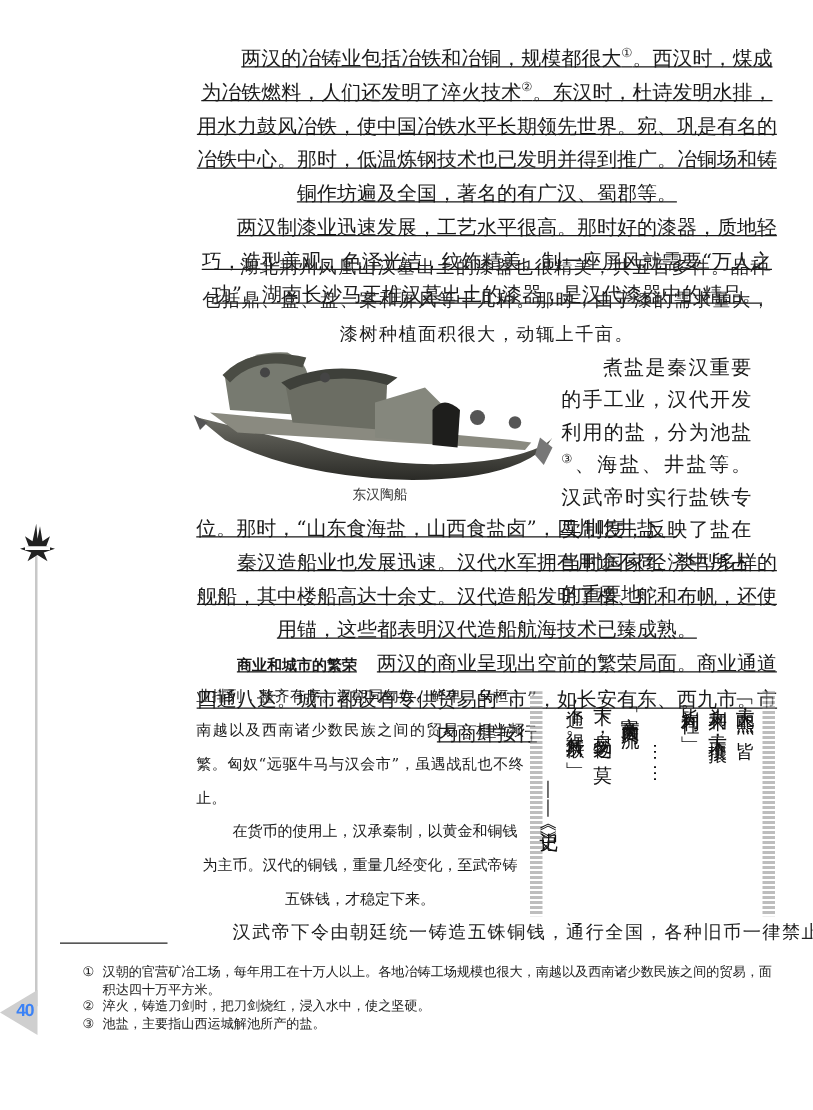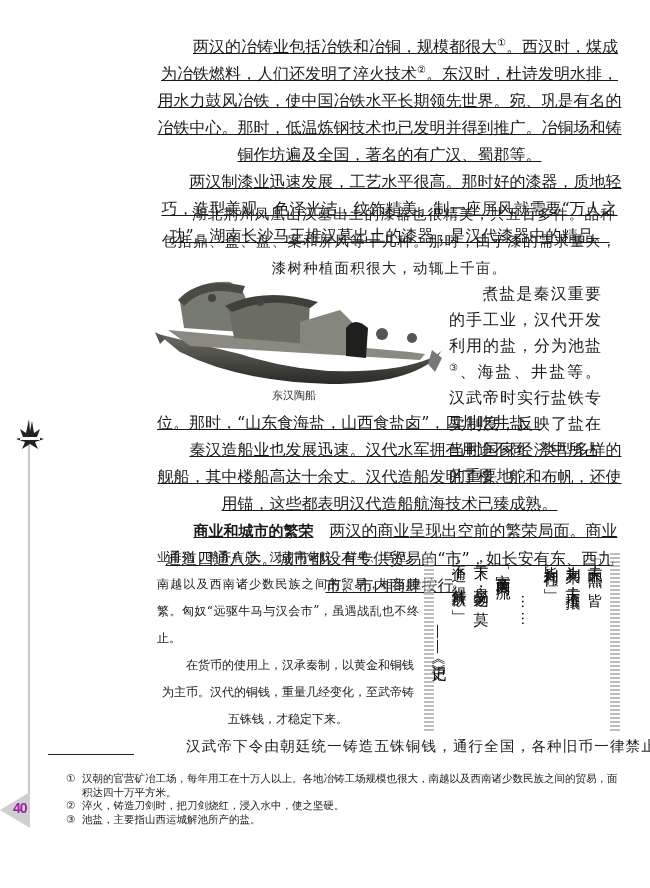--- a/index.html
+++ b/index.html
@@ -5,33 +5,33 @@
   html, body { margin:0; padding:0; background:#ffffff; }
   body { width:650px; height:888px; position:relative; overflow:hidden;
          font-family:"DejaVu Serif","Liberation Serif",serif; color:#1a1a1a; }
   .page { position:absolute; left:0; top:0; width:650px; height:888px; }
 
   
   .margin-line { position:absolute; left:28px; top:445px; width:2px; height:360px; background:#c8c8c8; }
   .margin-emblem { position:absolute; left:10px; top:415px; width:40px; height:40px; }
   .page-num-tab { position:absolute; left:0; top:790px; width:32px; height:40px; }
   .page-num { position:absolute; left:13px; top:800px; font-family:"Liberation Sans",sans-serif;
-              font-weight:bold; font-size:14px; color:#a21caf; letter-spacing:-1px; }
+              font-weight:bold; font-size:14px; color:#3b82f6; letter-spacing:-1px; }
 
   .body-text { position:absolute; left:157px; width:465px; font-size:16px; line-height:27px;
                text-align:justify;text-decoration:underline; }
   .indent { text-indent:2em;text-align:center; }
   .para { margin:0; }
   sup.fn { font-size:10px; vertical-align:super; line-height:0; }
 
   .note-text { position:absolute; left:157px; width:465px; font-size:14.5px; line-height:27px;
                font-family:"DejaVu Serif",serif; color:#222; letter-spacing:1.2px; }
 
   .boat-figure { position:absolute; left:150px; top:272px; width:300px; height:118px; }
-  .boat-caption { position:absolute; left:144px; top:388px; width:300px; text-align:center;
+  .boat-caption { position:absolute; left:154px; top:388px; width:300px; text-align:center;
                   font-size:11px; color:#333; }
 
   .salt-text { position:absolute; left:449px; top:281px; width:152px; font-size:16px;
                line-height:26px; text-align:justify; }
 
   .trade-text { position:absolute; left:157px; width:262px; font-size:12px; line-height:27px;
                 text-align:justify; }
 
   .quote-border { position:absolute; left:424px; top:553px; width:10px; height:180px;
                   background-image:repeating-linear-gradient(180deg,#888 0 2px,#fff 2px 4px);
@@ -92,21 +92,21 @@
     <path d="M5 60 L16 66 L10 72 Z" fill="#555"></path>
     <path d="M282 78 L292 86 L285 100 L278 92 Z" fill="#777"></path>
   </svg>
   <div class="boat-caption">东汉陶船</div>
 
   <div class="salt-text"><span style="display:inline-block;width:2em;"></span><span>煮盐是秦汉重要的手工业，汉代开发利用的盐，分为池盐</span><sup class="fn">③</sup><span>、海盐、井盐等。汉武帝时实行盐铁专卖制度，反映了盐在当时国家经济中所占的重要地</span></div>
 
   <div class="body-text" style="top:409px;">
     <p class="para">位。那时，“山东食海盐，山西食盐卤”，四川吃井盐。</p>
     <p class="para indent">秦汉造船业也发展迅速。汉代水军拥有用途不同、类型多样的舰船，其中楼船高达十余丈。汉代造船发明了橹、舵和布帆，还使用锚，这些都表明汉代造船航海技术已臻成熟。</p>
-    <p class="para indent"><b style="font-family:'DejaVu Sans',sans-serif;font-size:15px;">商业和城市的繁荣</b><span style="display:inline-block;width:1em;"></span><span>两汉的商业呈现出空前的繁荣局面。商业通道四通八达。城市都设有专供贸易的“市”，如长安有东、西九市。市内商肆按行</span></p>
+    <p class="para indent"><b style="font-family:'DejaVu Sans',sans-serif;font-size:12px;">商业和城市的繁荣</b><span style="display:inline-block;width:1em;"></span><span>两汉的商业呈现出空前的繁荣局面。商业通道四通八达。城市都设有专供贸易的“市”，如长安有东、西九市。市内商肆按行</span></p>
   </div>
 
   <div class="trade-text" style="top:544px;">
     <p class="para">业排列，整齐有序。汉朝同匈奴、鲜卑、乌桓、南越以及西南诸少数民族之间的贸易，相当频繁。匈奴“远驱牛马与汉会市”，虽遇战乱也不终止。</p>
     <p class="para indent">在货币的使用上，汉承秦制，以黄金和铜钱为主币。汉代的铜钱，重量几经变化，至武帝铸五铢钱，才稳定下来。</p>
   </div>
 
   <div class="quote-border"></div>
   <div class="quote-border right"></div>
   <div class="quote-box">

